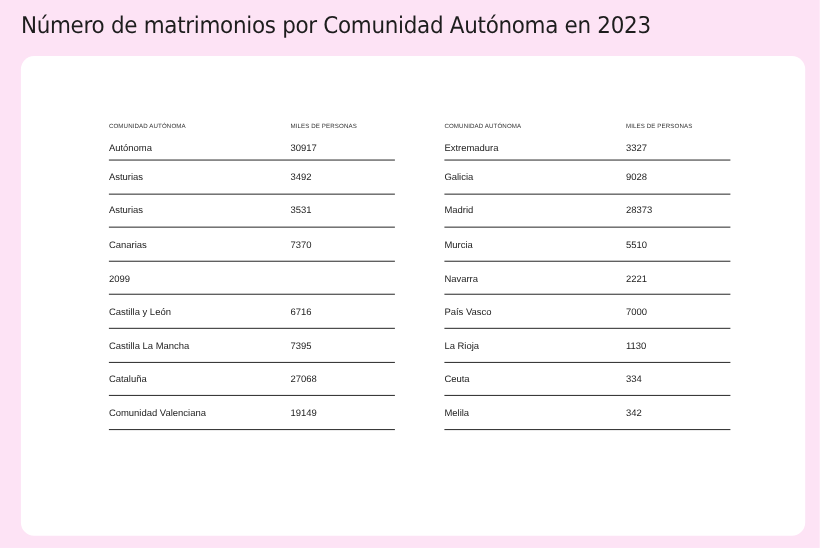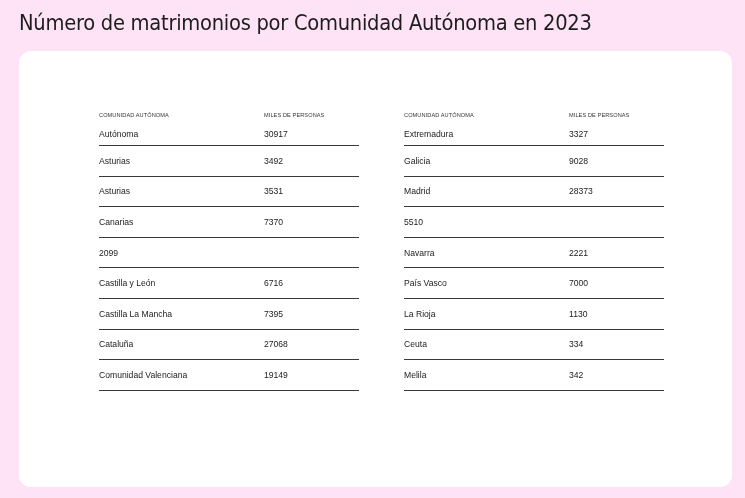--- a/index.html
+++ b/index.html
@@ -103,20 +103,21 @@
         </div>
       <div class="row">
           <span class="col-name">Galicia</span>
           <span class="col-val">9028</span>
         </div>
       <div class="row">
           <span class="col-name">Madrid</span>
           <span class="col-val">28373</span>
         </div>
       <div class="row">
+          <span class="col-name">Murcia</span>
           <span class="col-val">5510</span>
         </div>
       <div class="row">
           <span class="col-name">Navarra</span>
           <span class="col-val">2221</span>
         </div>
       <div class="row">
           <span class="col-name">País Vasco</span>
           <span class="col-val">7000</span>
         </div>

